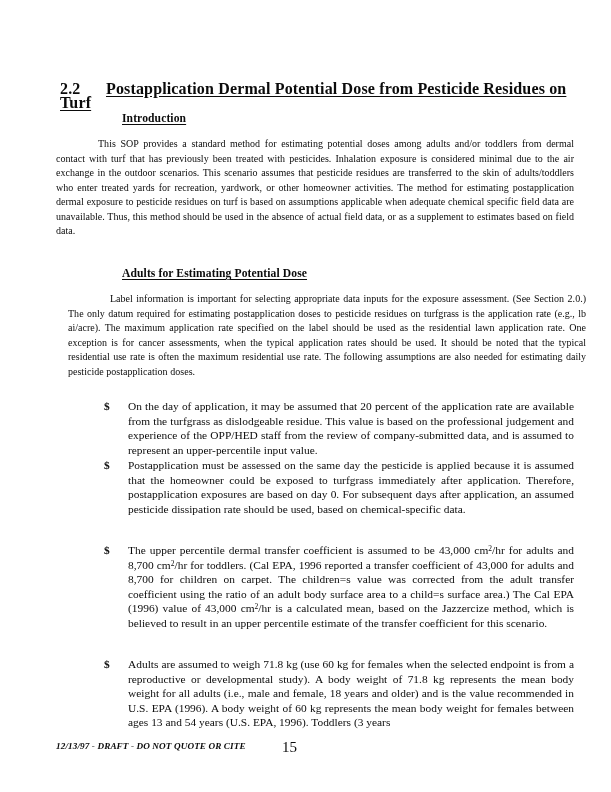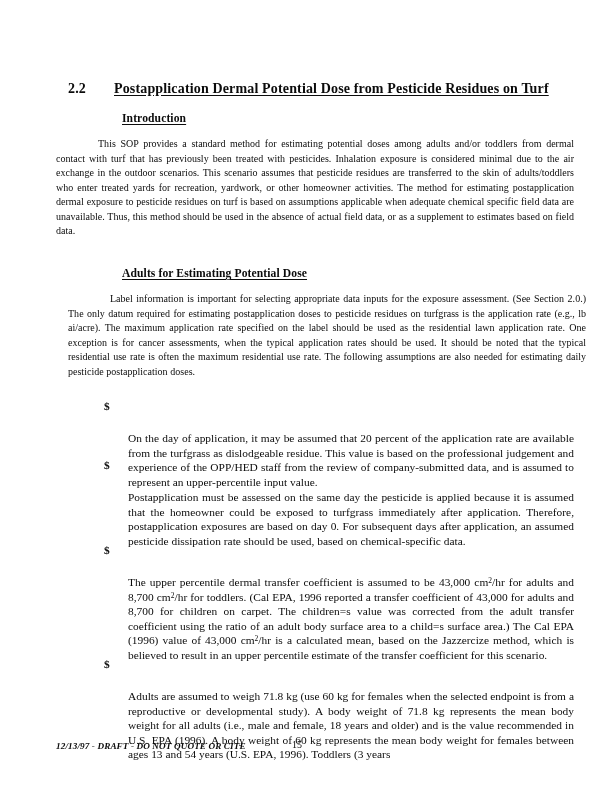--- a/index.html
+++ b/index.html
@@ -27,24 +27,24 @@
   #content {
     position: absolute;
     left: 56px;
     top: 0;
     width: 518px;
   }
 
   
   .section-head {
     position: absolute;
-    left: 12px;
+    left: 4px;
     top: 82px;
     width: 518px;
-    font-size: 14px;
+    font-size: 16px;
     font-weight: bold;
     line-height: 14px;
     letter-spacing: 0.15px;
   }
   .section-num {
     display: inline-block;
     width: 46px;
     font-weight: bold;
   }
   .section-title {
@@ -100,21 +100,20 @@
     font-weight: bold;
     font-size: 11.4px;
     line-height: 14.55px;
     text-align: left;
   }
   .bullet-text {
     flex: 1 1 auto;
     text-align: justify;
     line-height: 14.55px;
     letter-spacing: 0.01px;
-    margin-top: 32px;
   }
   #bullet-1 { top: 399px; }
   #bullet-2 { top: 458px; }
   #bullet-3 { top: 543px; }
   #bullet-4 { top: 657px; }
 
   sup {
     font-size: 0.66em;
     vertical-align: 0.42em;
     line-height: 0;
@@ -133,23 +132,23 @@
     left: 0;
     top: 0;
     font-style: italic;
     font-weight: bold;
     font-size: 9.2px;
     letter-spacing: 0.1px;
     white-space: nowrap;
   }
   #footer-page {
     position: absolute;
-    left: 236px;
+    left: 226px;
     top: -2px;
-    font-size: 10px;
+    font-size: 15px;
   }
 
   
   #page { filter: none; }
 </style>
 </head>
 <body>
 
 <div id="page">
   <div id="content">

